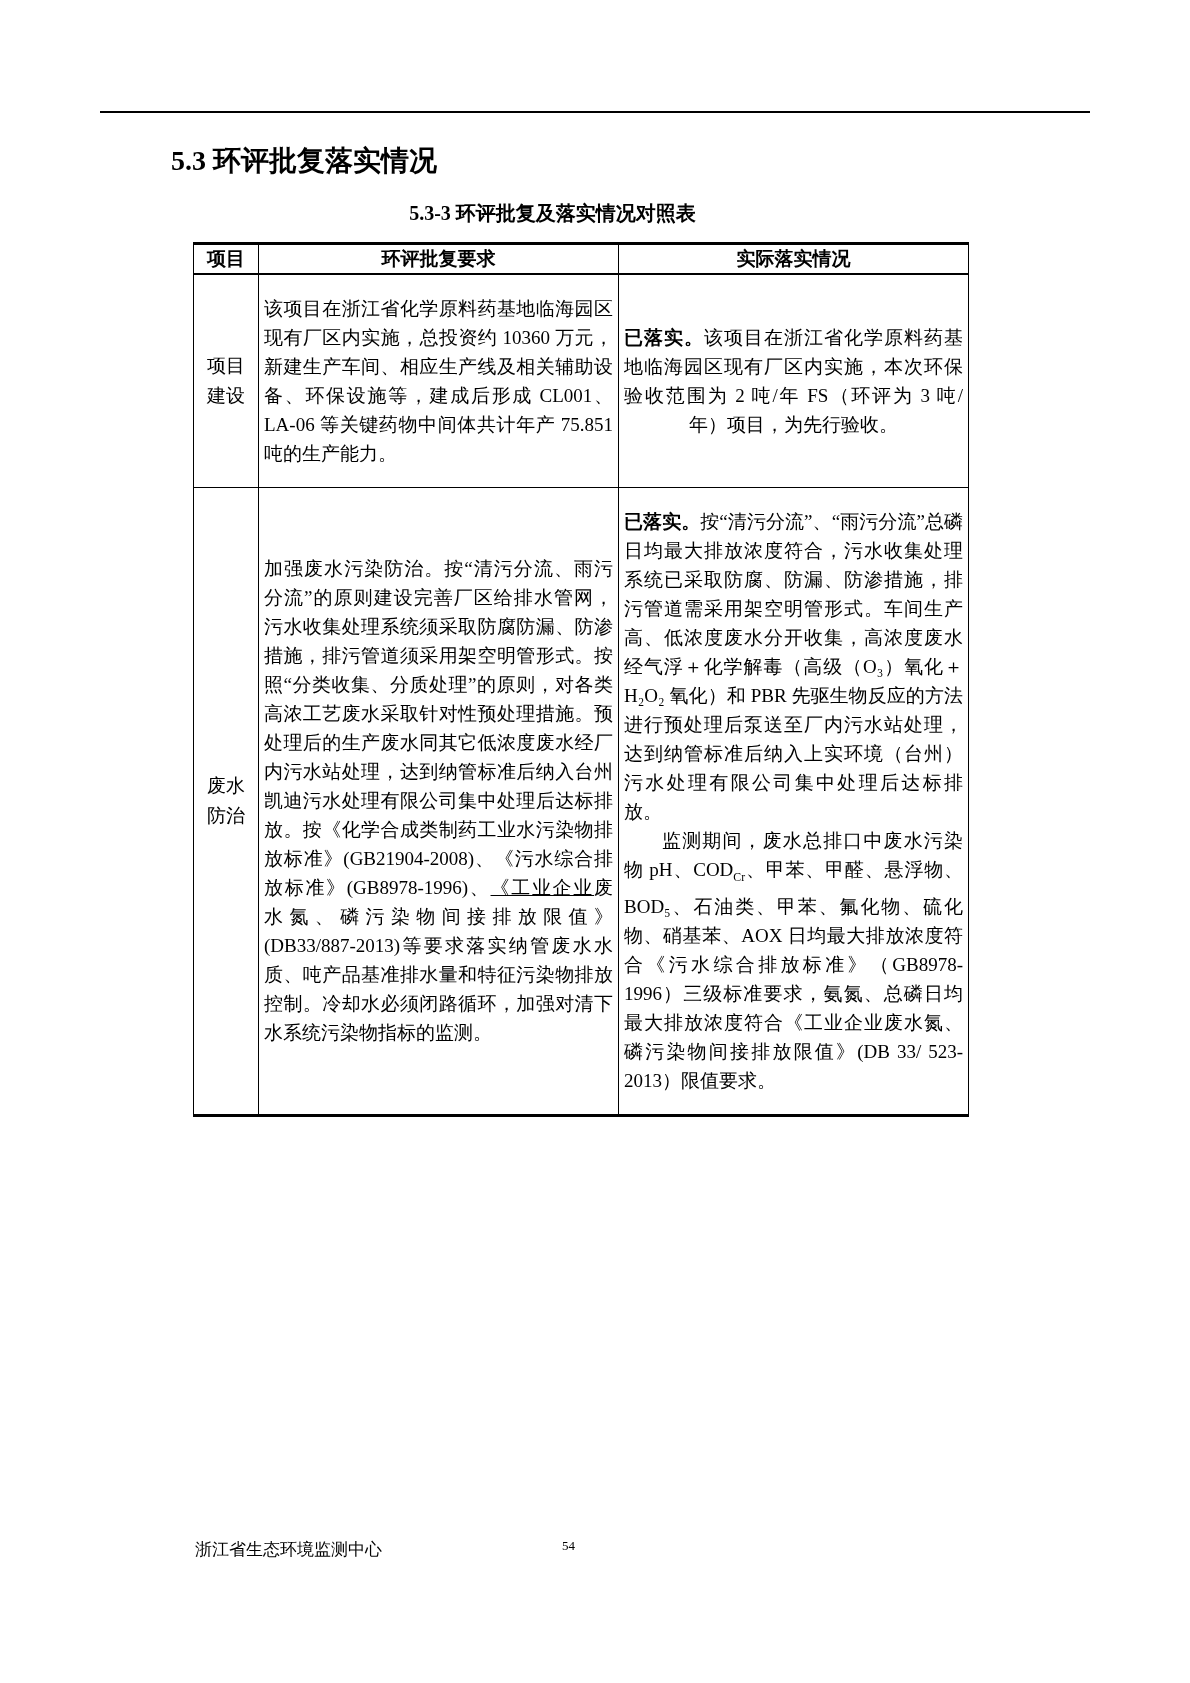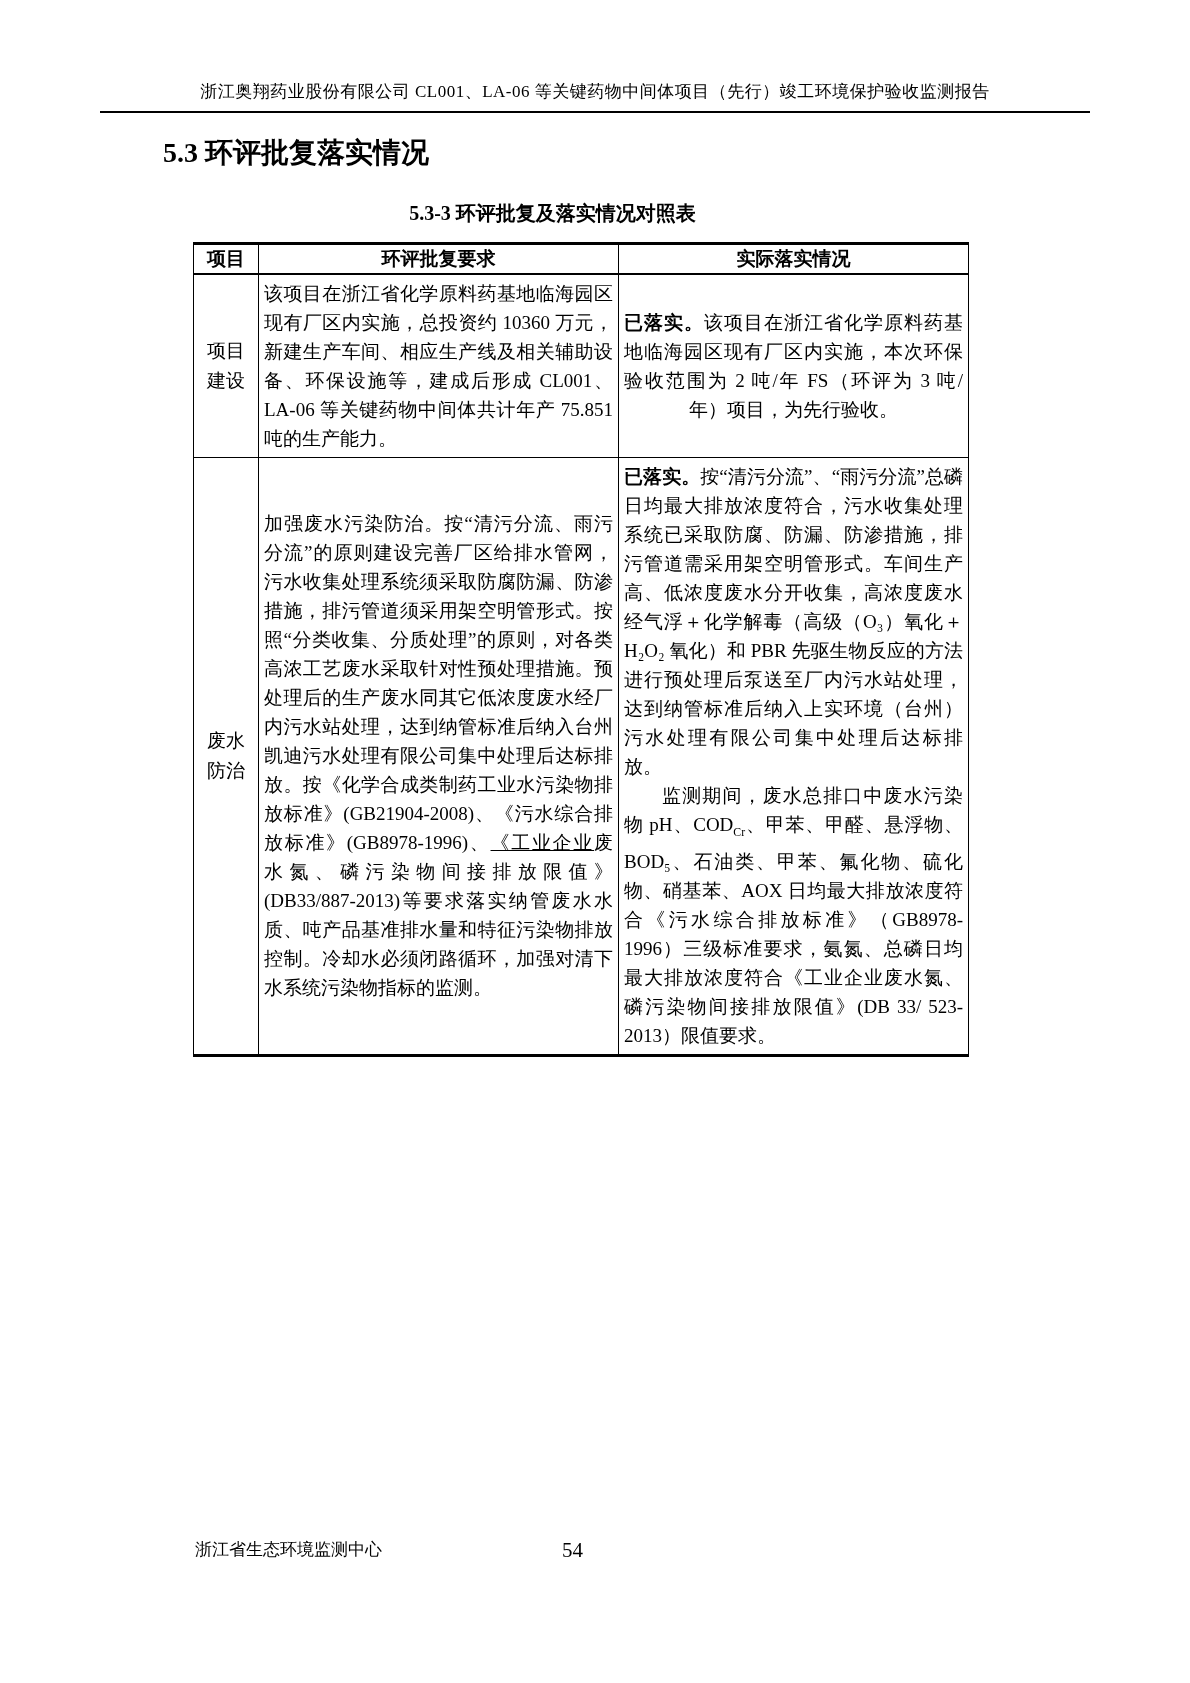--- a/index.html
+++ b/index.html
@@ -31,21 +31,21 @@
     top: 111px;
     left: 100px;
     width: 990px;
     height: 2px;
     background: #000000;
   }
   .section-title {
     position: absolute;
     top: 134px;
     left: 163px;
-    margin: 0;
+    margin: 8px;
     font-size: 28px;
     font-weight: bold;
   }
   .table-caption {
     position: absolute;
     top: 200px;
     left: 165px;
     width: 775px;
     text-align: center;
     font-size: 20px;
@@ -81,49 +81,48 @@
     vertical-align: middle;
   }
   .cmp-table tr:last-child td { border-bottom: 3px solid #000; }
   td.cat {
     text-align: center;
     line-height: 30px;
     padding: 0;
   }
   td.req, td.status {
     line-height: 29px;
-    padding: 4px 5px;
+    padding: 19px 5px;
     text-align: justify;
   }
   td.req p, td.status p { margin: 0; }
   .center-last p { text-align: justify; text-align-last: center; }
   .indent { text-indent: 2em; }
   .u { text-decoration: underline; }
   sub { font-size: 0.62em; }
   .row1 { height: 178px; }
   .row2 { height: 572px; }
   .footer-org {
     position: absolute;
     top: 1538px;
     left: 195px;
     font-size: 17px;
   }
   .footer-page {
     position: absolute;
     top: 1538px;
     left: 562px;
-    font-size: 21px;
+    font-size: 13px;
   }
 </style>
 </head>
 <body>
 
 <div class="page">
 
-  <div class="doc-header">浙江奥翔药业股份有限公司 CL001、LA-06 等关键药物中间体项目（先行）竣工环境保护验收监测报告</div>
   <div class="header-rule"></div>
 
   <h1 class="section-title">5.3 环评批复落实情况</h1>
 
   <div class="table-caption">5.3-3 环评批复及落实情况对照表</div>
 
   <table class="cmp-table">
     <colgroup>
       <col style="width:65px">
       <col style="width:360px">

